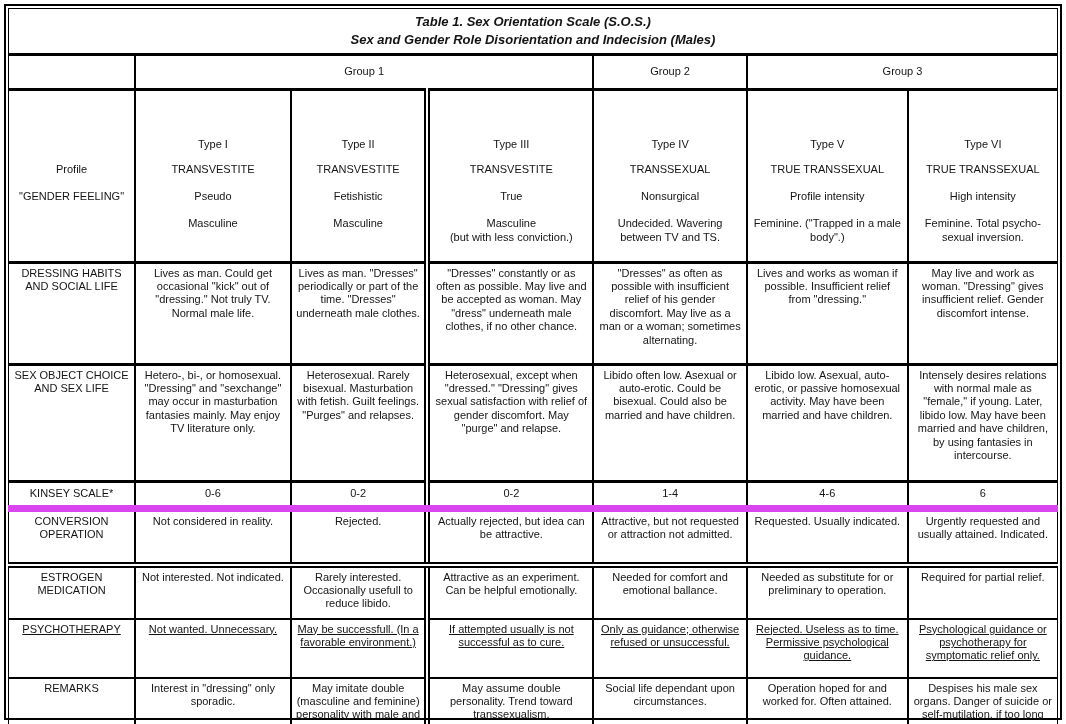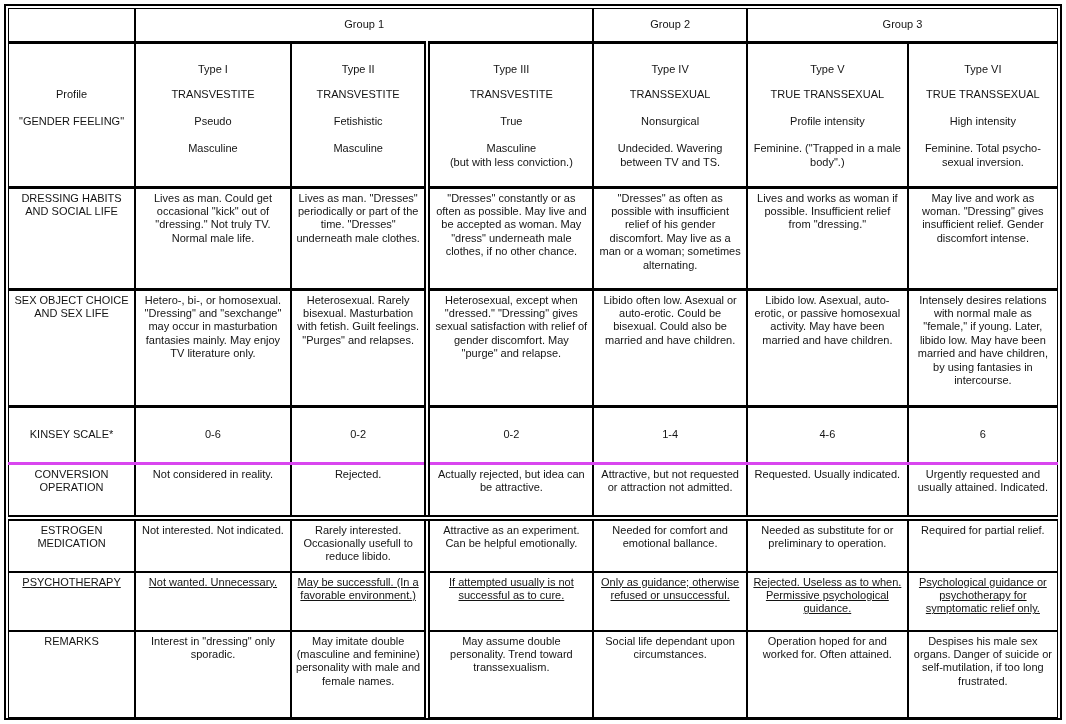--- a/index.html
+++ b/index.html
@@ -18,47 +18,50 @@
   }
   td:first-child{border-left:none;}
   td.dbl{border-left:6px double #000;}
 
   tr.r-title    td{border-bottom:3px solid #000;height:38px;vertical-align:middle;
                    font-weight:bold;font-style:italic;font-size:13px;line-height:1.4;}
   tr.r-group    td{border-bottom:3px solid #000;height:26px;vertical-align:middle;font-size:11px;}
   tr.r-profile  td{border-bottom:3px solid #000;height:112px;padding-top:6px;}
   tr.r-dressing td{border-bottom:3px solid #000;height:93px;}
   tr.r-sexobj   td{border-bottom:3px solid #000;height:108px;}
-  tr.r-kinsey   td{border-bottom:3px solid #d946ef;height:22px;vertical-align:middle;padding:16px 4px;}
+  tr.r-kinsey   td{border-bottom:7px solid #d946ef;height:22px;vertical-align:middle;padding:0 4px;}
   tr.r-conversion td{border-bottom:6px double #000;height:44px;}
   tr.r-estrogen td{border-bottom:2px solid #000;height:44px;}
   tr.r-psycho   td{border-bottom:2px solid #000;height:51px;text-decoration:underline;}
   tr.r-remarks  td{border-bottom:2px solid #000;height:79px;}
 
   .pgrid{display:grid;grid-template-rows:25px 27px 27px auto;align-items:start;}
-  .pslot{display:block;}
+  .pslot{display:block;margin-top:28px;}
   .rowlabel{}
 </style>
 </head>
 <body>
 
 <div class="page">
   <div class="outer">
     <table class="sos">
       <colgroup>
         <col style="width:126px">
           <col style="width:155px">
           <col style="width:136px">
         <col style="width:165px">
           <col style="width:153px">
           <col style="width:160px">
           <col style="width:149px">
       </colgroup>
 
       <tbody>
+          <tr class="r-title">
+        <td colspan="7"><div>Table 1. Sex Orientation Scale (S.O.S.)</div><div>Sex and Gender Role Disorientation and Indecision (Males)</div></td>
+      </tr>
 
       <tr class="r-group">
         <td></td>
         <td colspan="3">Group 1</td>
         <td>Group 2</td>
         <td colspan="2">Group 3</td>
       </tr>
 
       <tr class="r-profile">
         <td>
@@ -168,21 +171,21 @@
         <td>Needed as substitute for or preliminary to operation.</td>
         <td>Required for partial relief.</td>
       </tr>
 
       <tr class="r-psycho">
         <td class="rowlabel">PSYCHOTHERAPY</td>
         <td>Not wanted. Unnecessary.</td>
         <td>May be successfull. (In a favorable environment.)</td>
         <td class="dbl">If attempted usually is not successful as to cure.</td>
         <td>Only as guidance; otherwise refused or unsuccessful.</td>
-        <td>Rejected. Useless as to when. Permissive psychological guidance.</td>
+        <td>Rejected. Useless as to time. Permissive psychological guidance.</td>
         <td>Psychological guidance or psychotherapy for symptomatic relief only.</td>
       </tr>
 
       <tr class="r-remarks">
         <td class="rowlabel">REMARKS</td>
         <td>Interest in "dressing" only sporadic.</td>
         <td>May imitate double (masculine and feminine) personality with male and female names.</td>
         <td class="dbl">May assume double personality. Trend toward transsexualism.</td>
         <td>Social life dependant upon circumstances.</td>
         <td>Operation hoped for and worked for. Often attained.</td>

